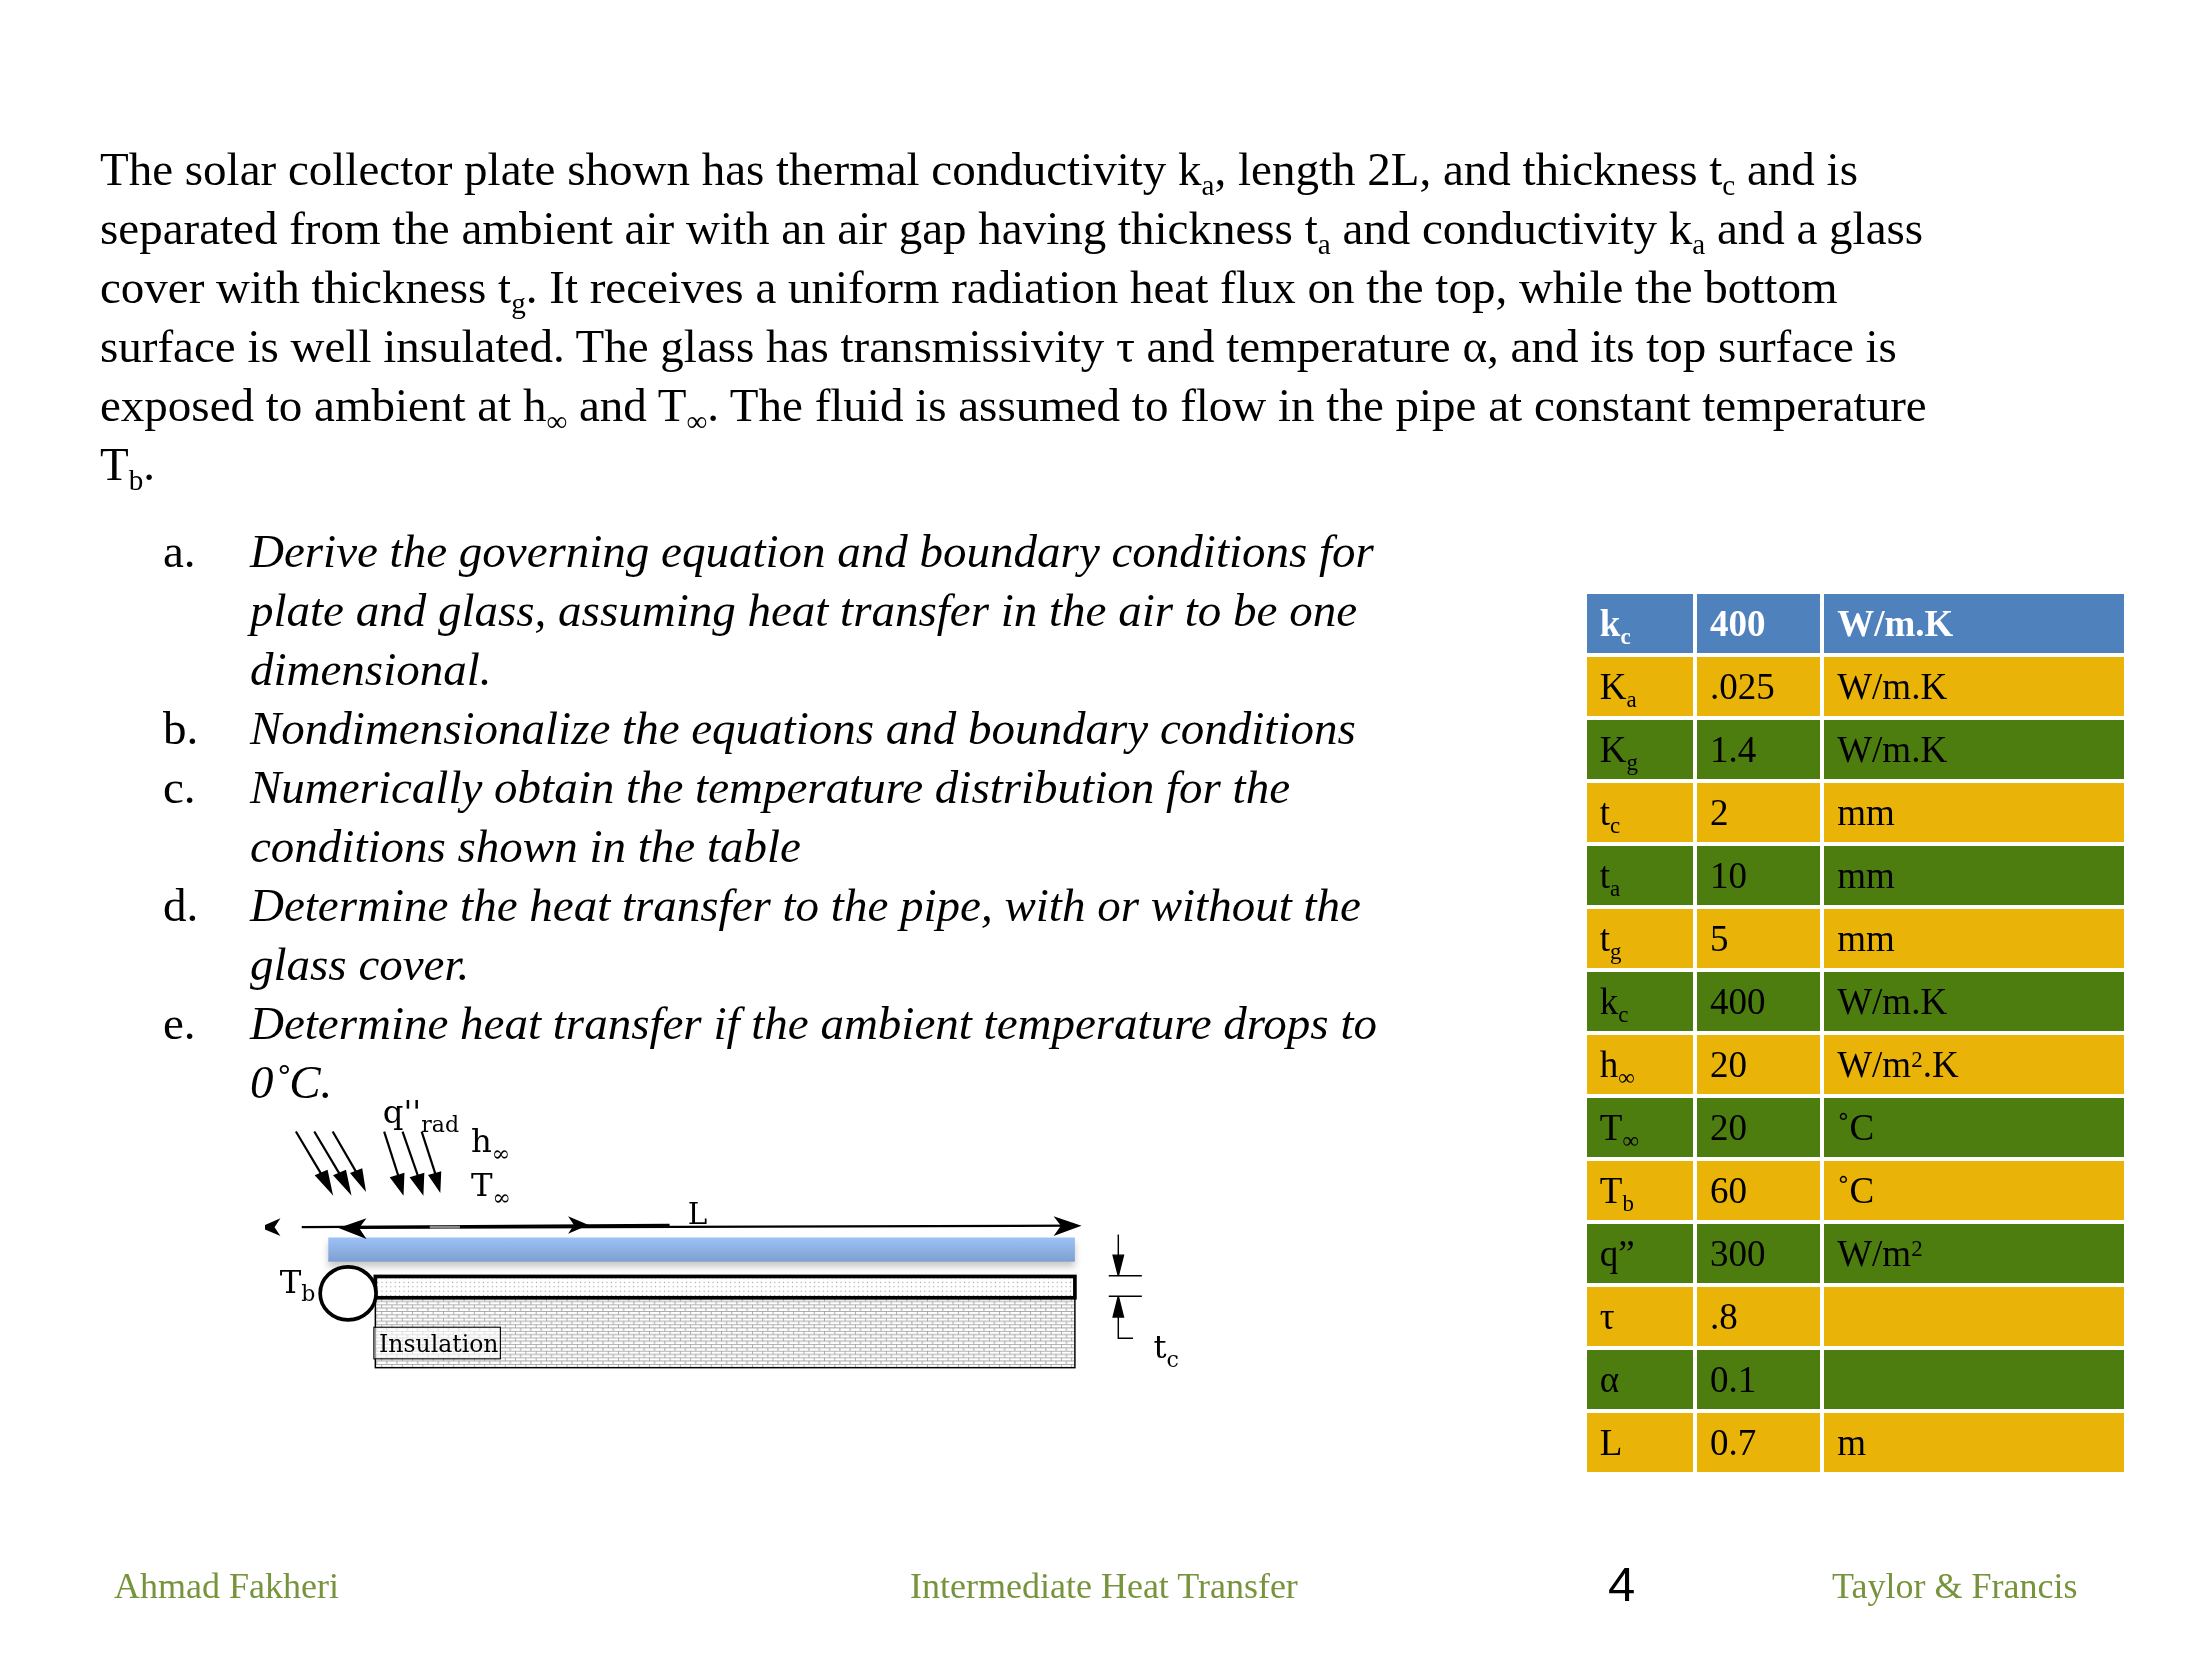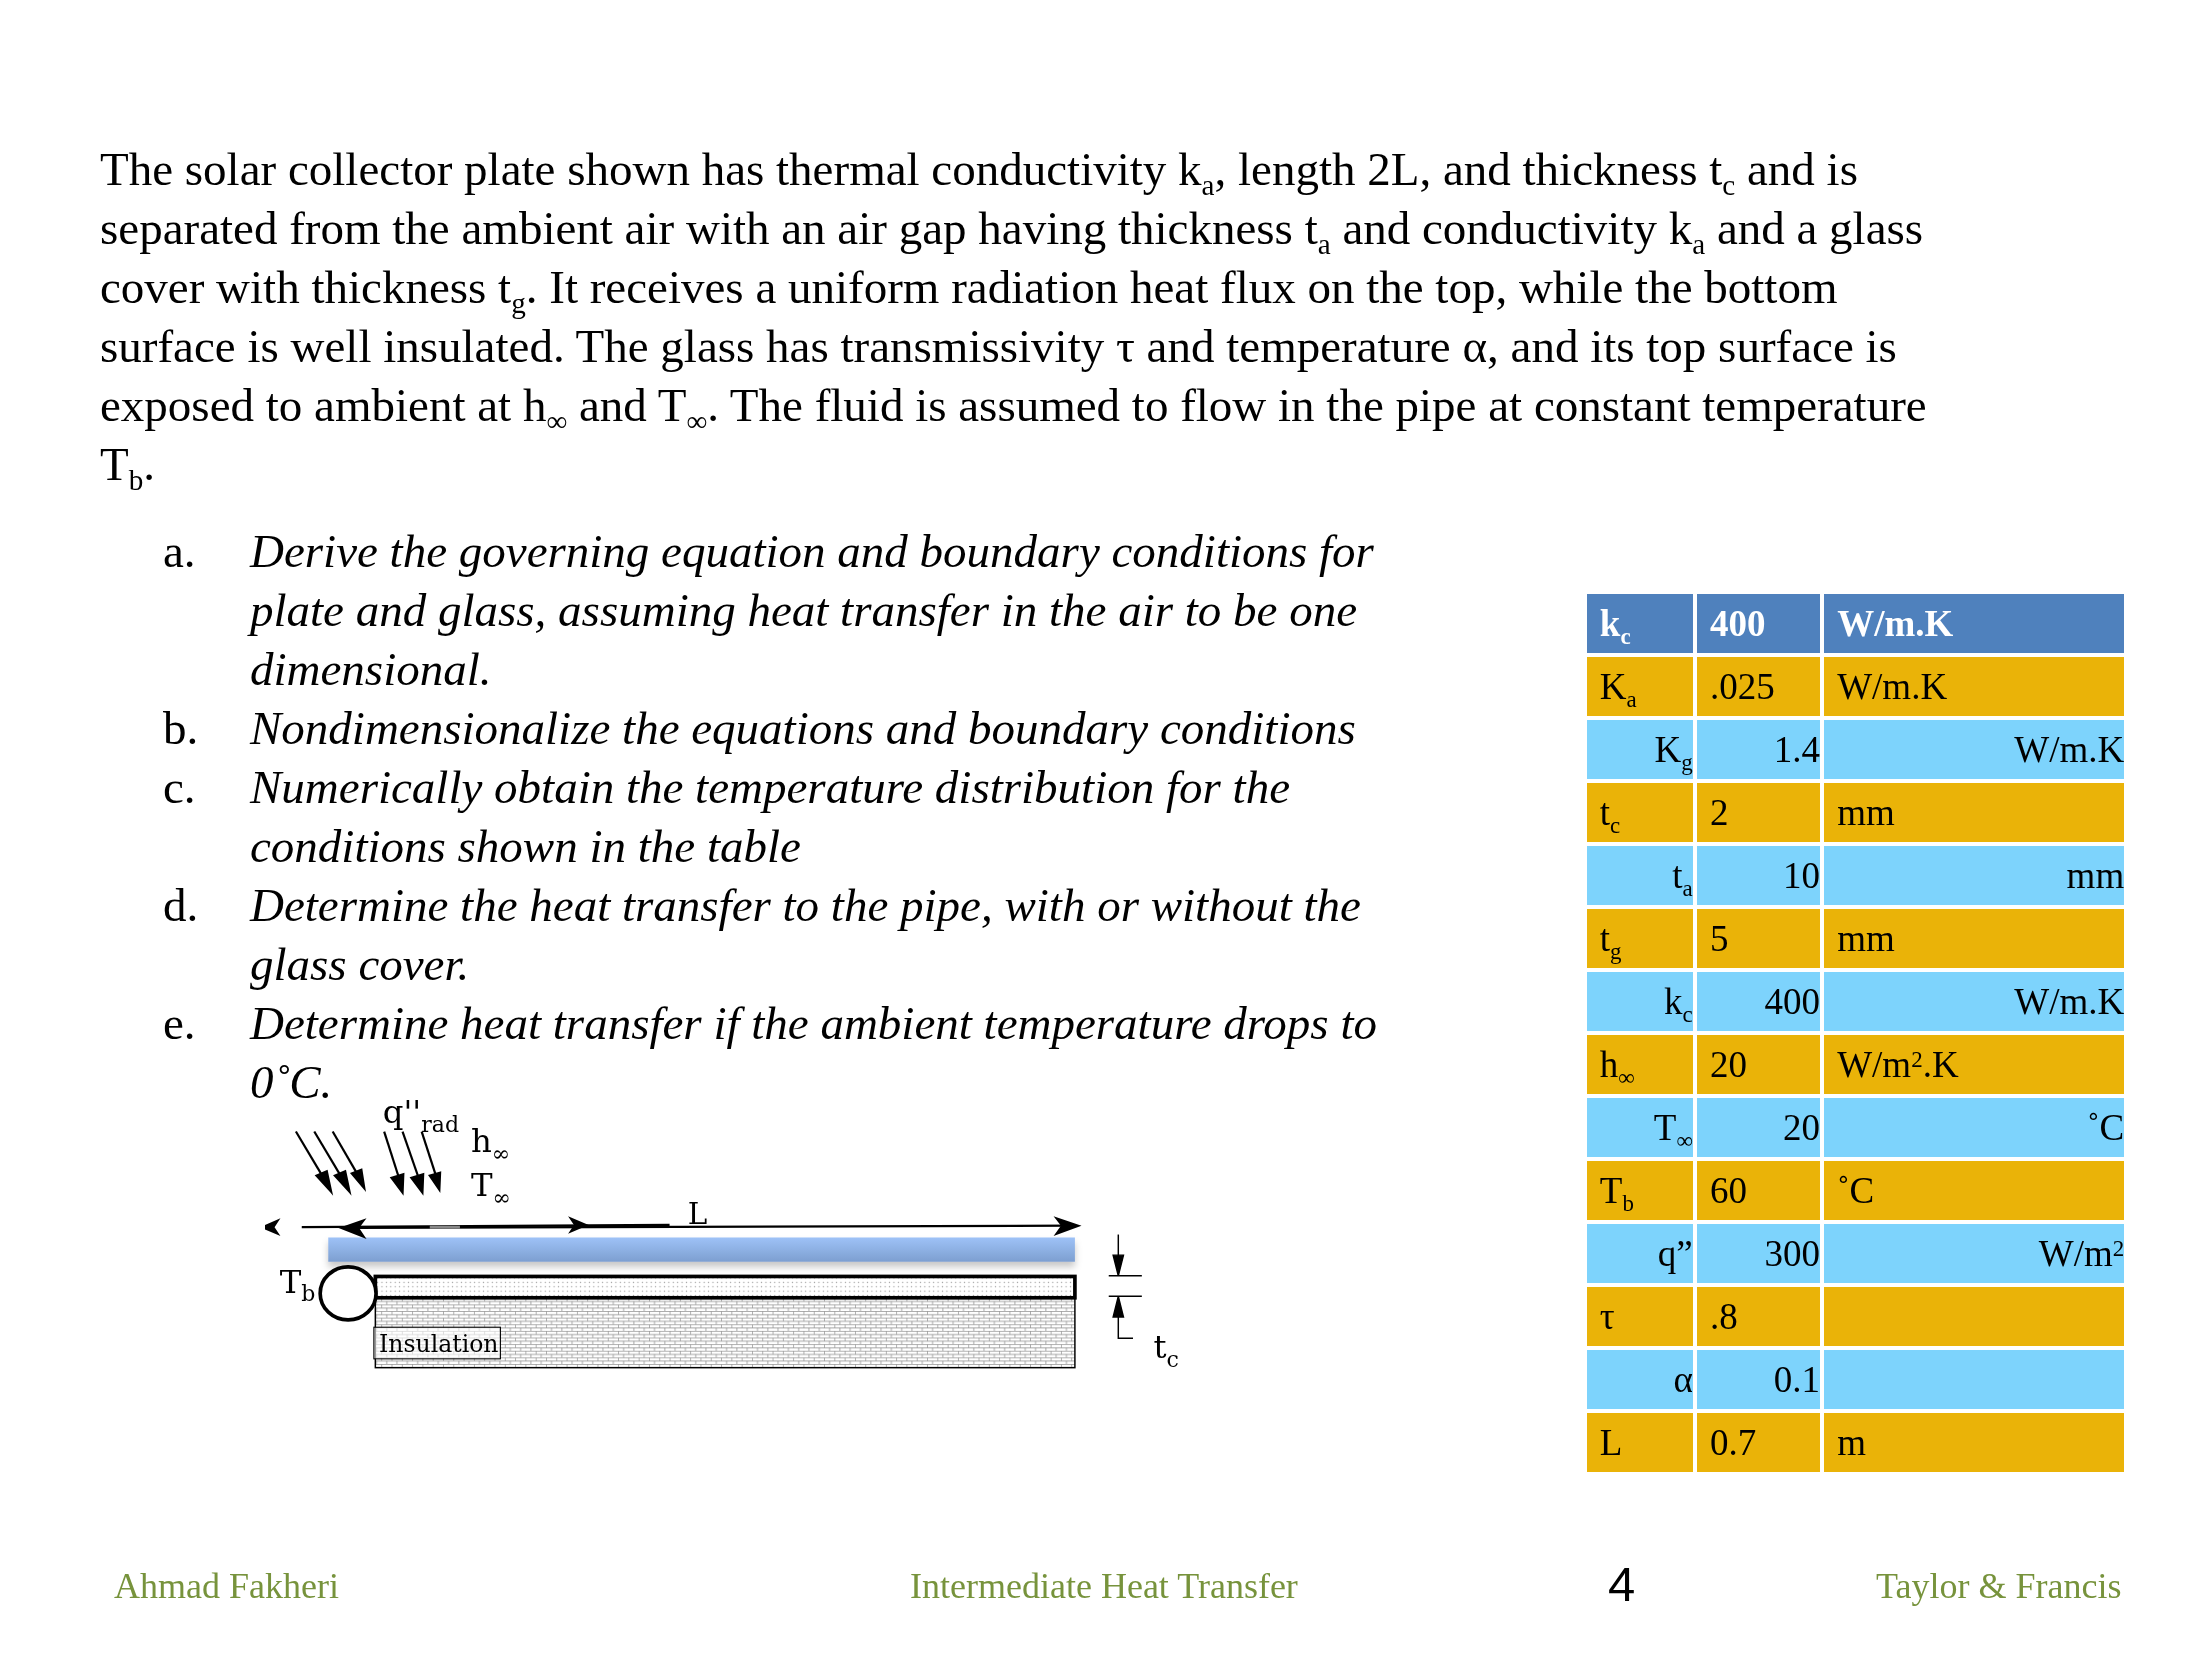--- a/index.html
+++ b/index.html
@@ -17,21 +17,21 @@
     .tasks .task-line { display: block; font-style: italic; }
     
     .params { position: absolute; left: 1587px; top: 594px; border-collapse: separate;
               border-spacing: 4.4px 0; margin-left: -4.4px; font-size: 37px; }
     .params td { height: 59px; padding: 0 0 0 13.2px; vertical-align: middle; border-bottom: 4.4px solid #fff; }
     .params td.c1 { width: 93px; }
     .params td.c2 { width: 110px; }
     .params td.c3 { width: 287px; }
     .params tr.header td { background: #4f81bd; color: #fff; font-weight: bold; }
     .params tr.odd td { background: #eab308; }
-    .params tr.even td { background: #7dd3fc; text-align: right; }
+    .params tr.even td { background: #4d7c0f; }
     
     .diagram { position: absolute; left: 265px; top: 1074px; width: 971px; height: 324px; }
     .diagram svg { width: 100%; height: 100%; }
     
     .footer { position: absolute; top: 1565px; font-size: 36px; color: #77933c; }
     .page-num { position: absolute; top: 1556px; left: 1608px; font-size: 49px; color: #000;
                 font-family: "Liberation Sans", "DejaVu Sans", sans-serif; }
   </style>
 </head>
 <body>
@@ -266,14 +266,14 @@
         <polyline points="1520,1766 1520,1819 1540,1819" fill="none"></polyline>
       </g>
       <text x="1568" y="1846" font-size="44" font-family="DejaVu Serif, serif" id="tc-label"><tspan>t</tspan><tspan dy="12" font-size="30">c</tspan></text>
     </g>
   </svg>
 </div>
 
 <div class="footer" style="left:114px;">Ahmad Fakheri</div>
 <div class="footer" style="left:910px;">Intermediate Heat Transfer</div>
 <div class="page-num">4</div>
-<div class="footer" style="left:1832px;margin-left:44px;">Taylor &amp; Francis</div>
+<div class="footer" style="left:1832px;">Taylor &amp; Francis</div>
 
 
 </body></html>

